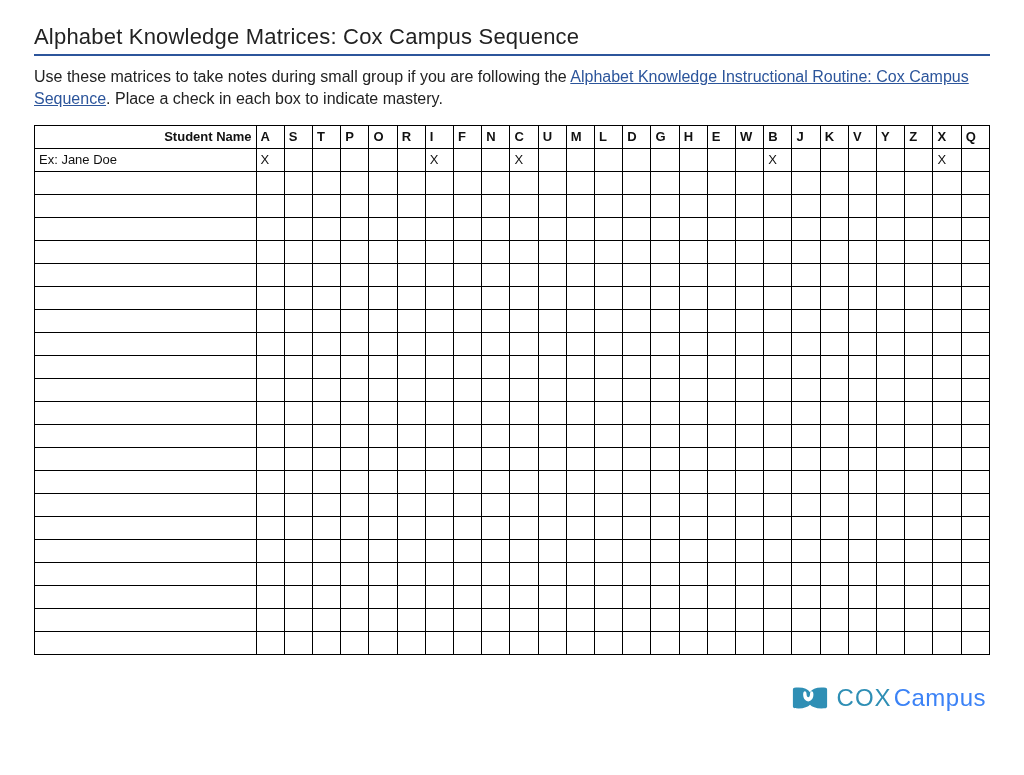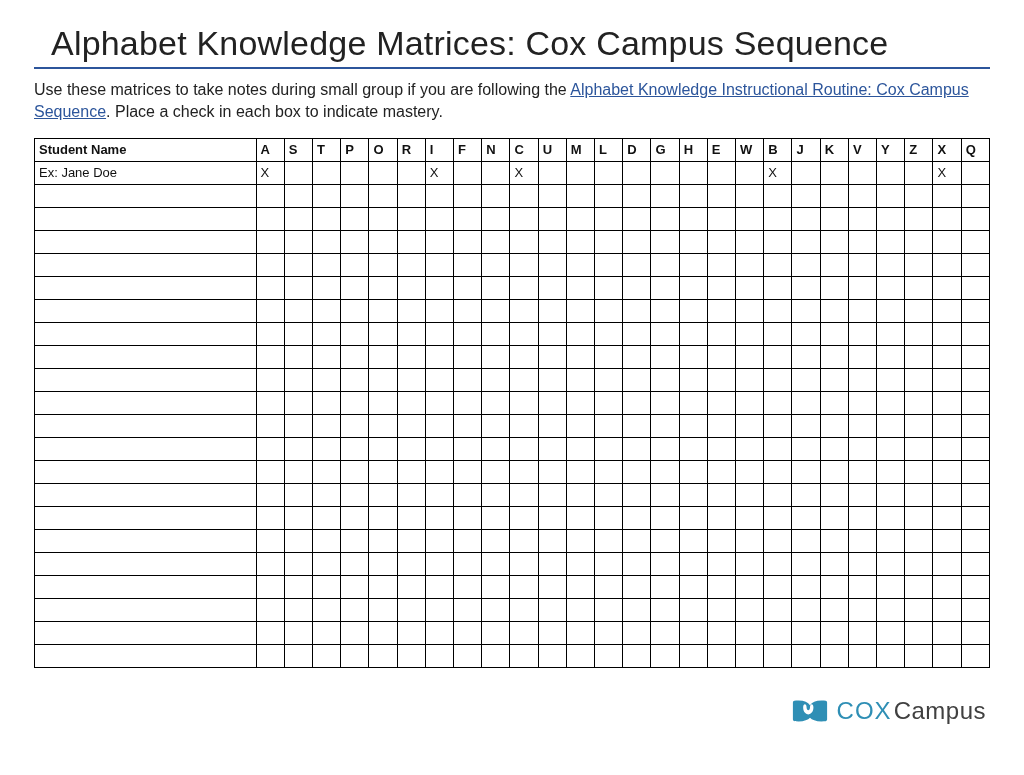--- a/index.html
+++ b/index.html
@@ -10,23 +10,23 @@
     background: #ffffff;
     font-family: "Segoe UI", "Helvetica Neue", Arial, sans-serif;
     color: #111;
   }
   .page {
     box-sizing: border-box;
     padding: 24px 34px 18px 34px;
     width: 1024px;
   }
   h1.title {
-    font-size: 34px;
+    font-size: 22px;
     font-weight: 400;
-    margin: 0 0 4px 17px;
+    margin: 0 0 4px 0;
     color: #222;
     letter-spacing: 0.2px;
   }
   .title-rule {
     border: none;
     border-top: 2px solid #2c559b;
     margin: 4px 0 10px 0;
   }
   .intro {
     font-size: 16px;
@@ -61,20 +61,21 @@
     font-size: 15px;
     height: 24px;
   }
   table.matrix .header th {
     font-weight: 700;
     text-align: left;
     background: #fff;
   }
   table.matrix .header th.name-col {
     width: 220px;
+    text-align: right;
   }
   table.matrix .header th.letter-col {
     width: 28px;
   }
   table.matrix td.name-col {
     width: 220px;
   }
   table.matrix td.letter-cell {
     width: 28px;
     text-align: left;
@@ -98,21 +99,21 @@
     align-items: baseline;
     gap: 2px;
     font-size: 24px;
   }
   .logo-text .cox {
     color: #2f8fb5;
     font-weight: 400;
     letter-spacing: 1px;
   }
   .logo-text .campus {
-    color: #404040;
+    color: #3b82f6;
     font-weight: 300;
     letter-spacing: 0.5px;
   }
 </style>
 </head>
 <body>
 
 <div class="page">
 
   <h1 class="title">Alphabet Knowledge Matrices: Cox Campus Sequence</h1>

